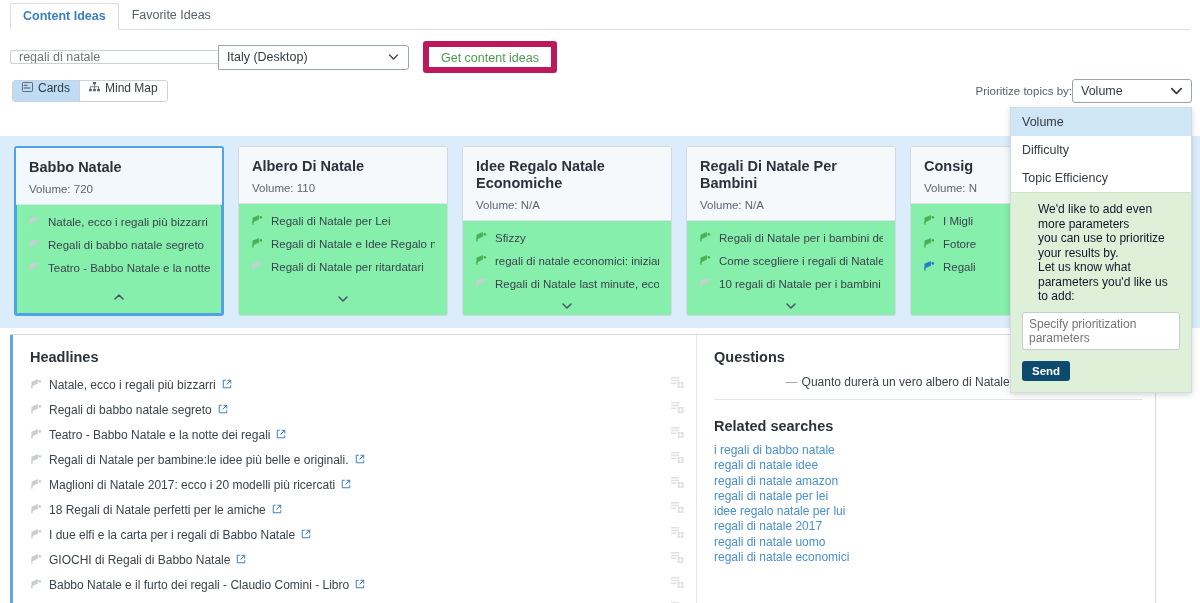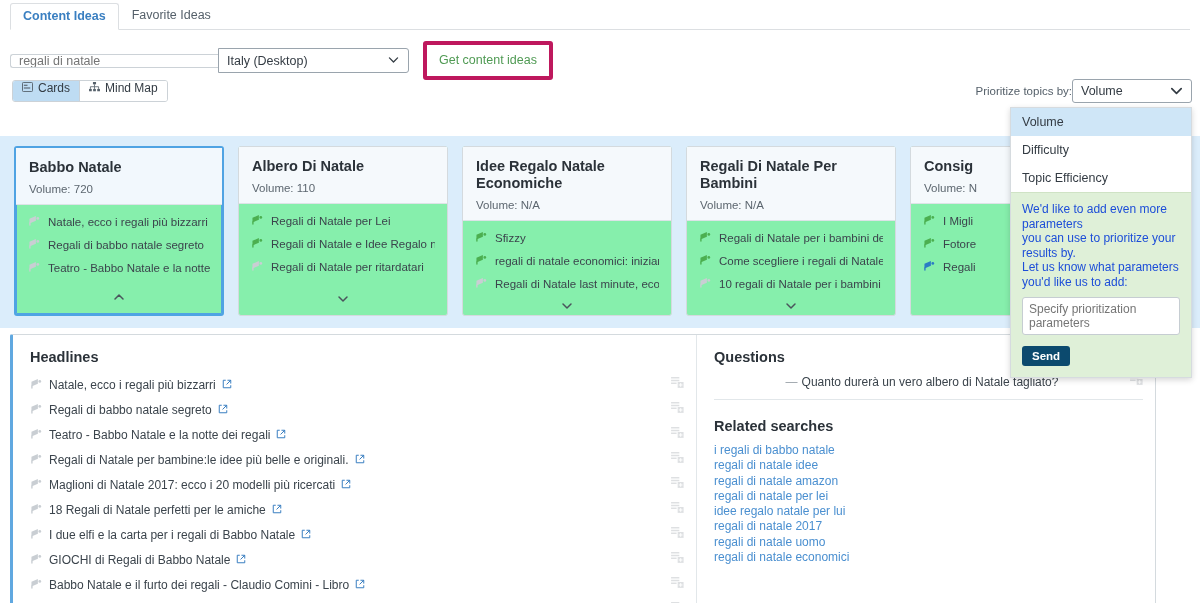--- a/index.html
+++ b/index.html
@@ -62,23 +62,23 @@
     background: #fff;
     display: flex; align-items: center;
     padding: 0 8px;
     font-size: 12.5px;
     color: #333b43;
     cursor: pointer;
   }
   .db-select .chev { position: absolute; right: 8px; top: 4px; }
   .btn-get {
     margin-left: 14px;
-    height: 39px;
+    height: 32px;
     padding: 0 12px;
-    border: 4px solid #be185d;
+    border: 6px solid #be185d;
     border-radius: 3px;
     background: #fff;
     color: #4f9a53;
     font-size: 12.5px;
     font-family: "Liberation Sans", sans-serif;
     cursor: pointer;
     line-height: 23px;
   }
 
   
@@ -131,22 +131,22 @@
     font-size: 12.5px; color: #333b43;
     cursor: pointer;
   }
   .dd-opt.sel { background: #cfe6f7; }
   .dd-promo {
     background: #dff0d8;
     border-top: 1px solid #cfe3c5;
     padding: 9px 11px 11px 11px;
   }
   .dd-promo p {
-    margin: 0 0 8px 0;
-    font-size: 12px; line-height: 14.5px; color: #1d4ed8;
+    margin: 0 0 8px 16px;
+    font-size: 12px; line-height: 14.5px; color: #0f172a;
     white-space: pre-line;
   }
   .dd-promo textarea {
     width: 100%; height: 38px;
     border: 1px solid #c6cdd2; border-radius: 3px;
     background: #fff;
     font-size: 12px; font-family: "Liberation Sans", sans-serif;
     color: #9aa2a9;
     padding: 4px 6px;
     resize: none; outline: none;

